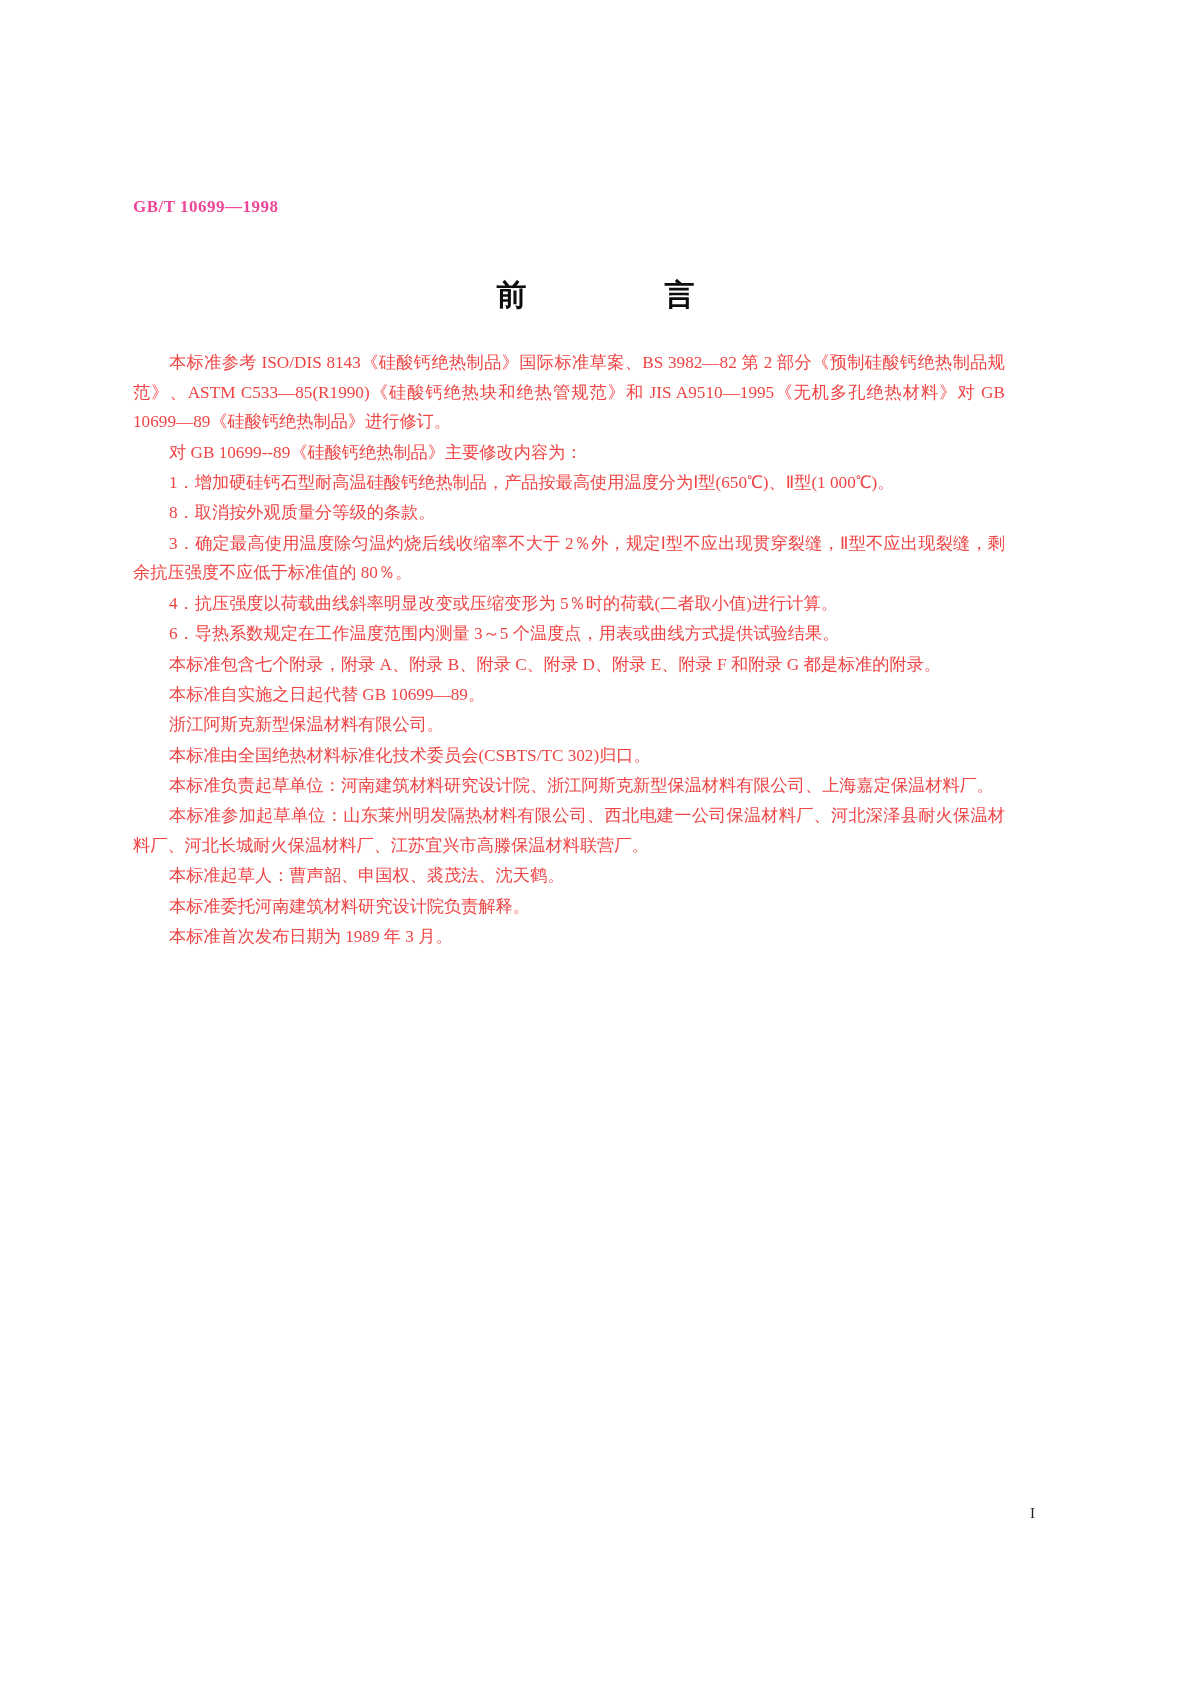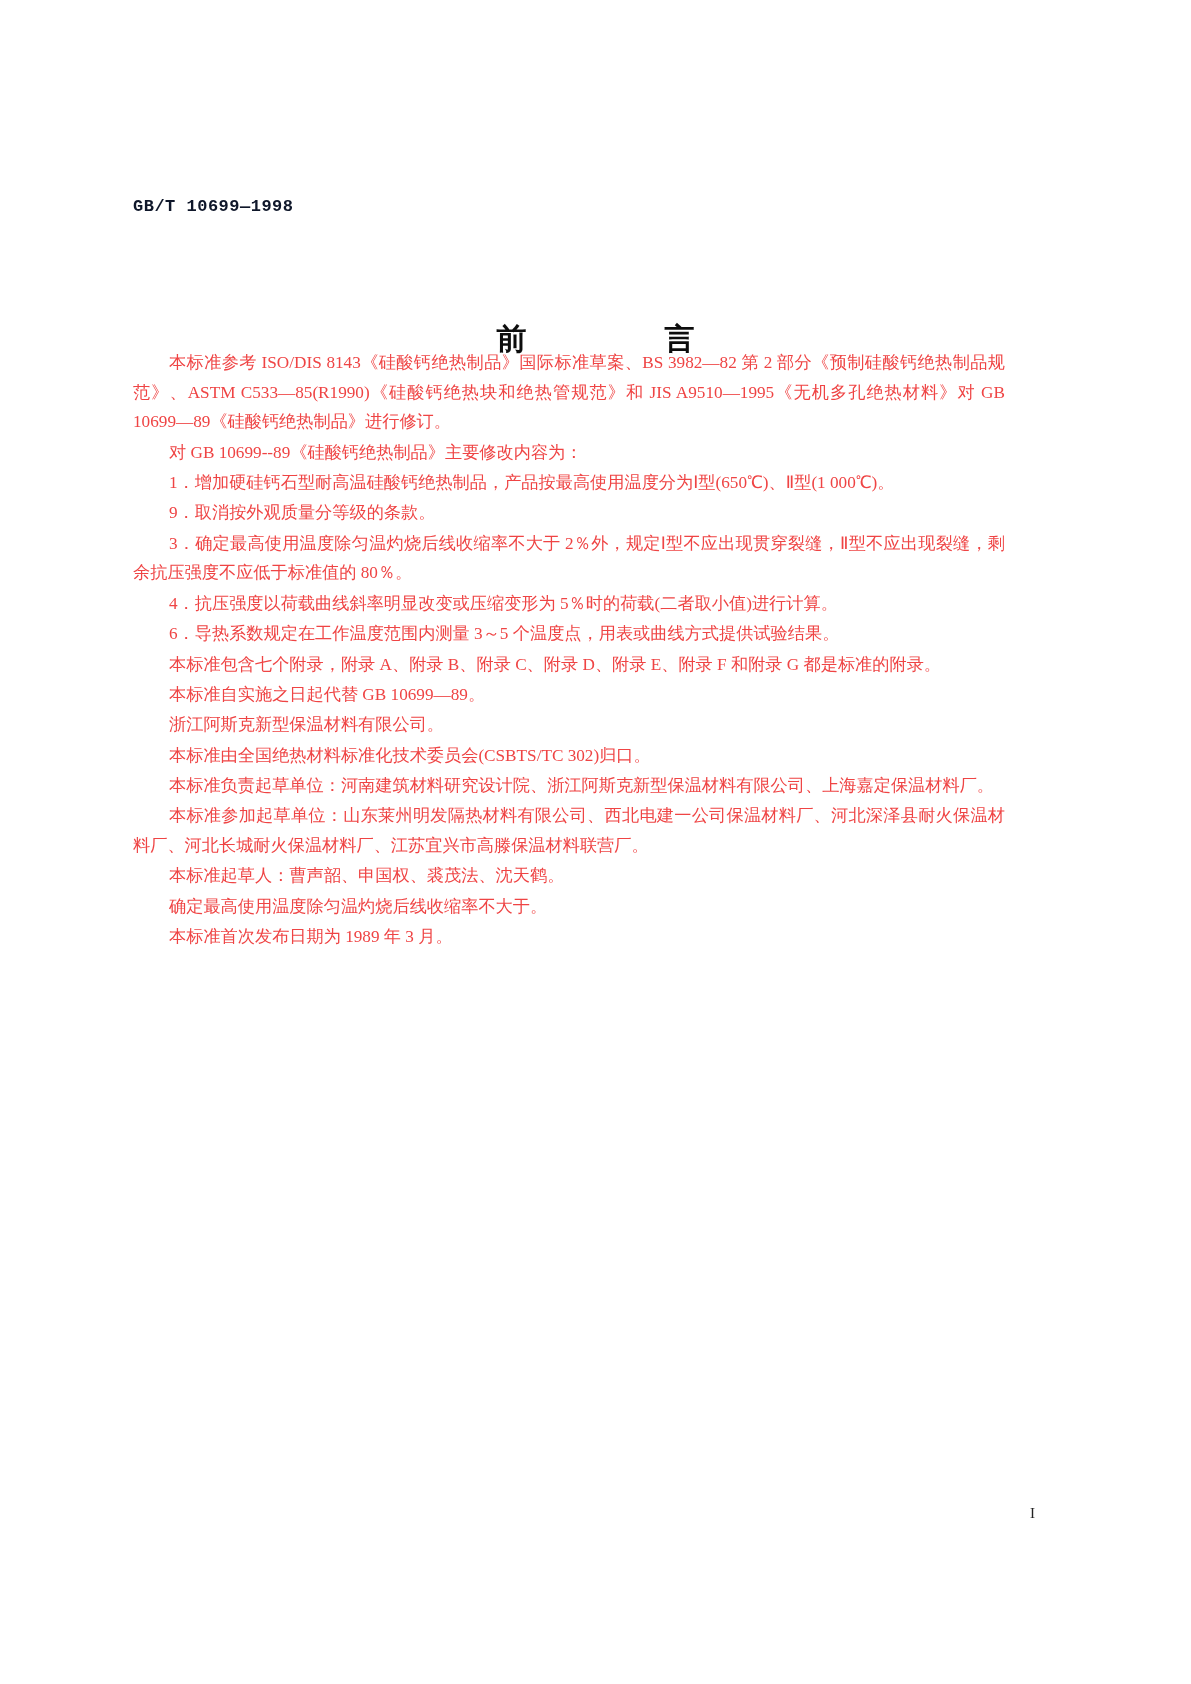--- a/index.html
+++ b/index.html
@@ -18,39 +18,38 @@
     position: absolute;
     left: 0; top: 0;
     width: 1191px;
     height: 1684px;
     box-sizing: border-box;
   }
   .std-code {
     position: absolute;
     left: 133px;
     top: 197px;
-    font-family: Liberation Mono, monospace;
+    font-family: Liberation Serif, serif;
     font-weight: bold;
     font-size: 17px;
     letter-spacing: 0.5px;
-    color: #0f172a;
+    color: #ec4899;
   }
   .doc-title {
     position: absolute;
     left: 0;
     top: 275px;
     width: 1191px;
     text-align: center;
     font-family: "DejaVu Sans", sans-serif;
     font-weight: bold;
     font-size: 30px;
     letter-spacing: 26px;
     text-indent: 26px;
     color: #0d0d0d;
-    margin-top: 44px;
   }
   .body-area {
     position: absolute;
     left: 133px;
     top: 348px;
     width: 872px;
   }
   p.para {
     margin: 0 0 0.8px 0;
     font-size: 17.2px;
@@ -81,30 +80,30 @@
 <div class="page">
 
   <div class="std-code">GB/T 10699—1998</div>
 
   <div class="doc-title">前　　言</div>
 
   <div class="body-area">
     <p class="para indent2">本标准参考 ISO/DIS 8143《硅酸钙绝热制品》国际标准草案、BS 3982—82 第 2 部分《预制硅酸钙绝热制品规范》、ASTM C533—85(R1990)《硅酸钙绝热块和绝热管规范》和 JIS A9510—1995《无机多孔绝热材料》对 GB 10699—89《硅酸钙绝热制品》进行修订。</p>
     <p class="para indent2">对 GB 10699--89《硅酸钙绝热制品》主要修改内容为：</p>
     <p class="para indent-num">1．增加硬硅钙石型耐高温硅酸钙绝热制品，产品按最高使用温度分为Ⅰ型(650℃)、Ⅱ型(1 000℃)。</p>
-    <p class="para indent-num">9．取消按外观质量分等级的条款。</p>
+    <p class="para indent-num">8．取消按外观质量分等级的条款。</p>
     <p class="para indent-num">3．确定最高使用温度除匀温灼烧后线收缩率不大于 2％外，规定Ⅰ型不应出现贯穿裂缝，Ⅱ型不应出现裂缝，剩余抗压强度不应低于标准值的 80％。</p>
     <p class="para indent-num">4．抗压强度以荷载曲线斜率明显改变或压缩变形为 5％时的荷载(二者取小值)进行计算。</p>
     <p class="para indent-num">6．导热系数规定在工作温度范围内测量 3～5 个温度点，用表或曲线方式提供试验结果。</p>
     <p class="para indent2">本标准包含七个附录，附录 A、附录 B、附录 C、附录 D、附录 E、附录 F 和附录 G 都是标准的附录。</p>
     <p class="para indent2">本标准自实施之日起代替 GB 10699—89。</p>
     <p class="para indent2">浙江阿斯克新型保温材料有限公司。</p>
     <p class="para indent2">本标准由全国绝热材料标准化技术委员会(CSBTS/TC 302)归口。</p>
     <p class="para indent2">本标准负责起草单位：河南建筑材料研究设计院、浙江阿斯克新型保温材料有限公司、上海嘉定保温材料厂。</p>
     <p class="para indent2">本标准参加起草单位：山东莱州明发隔热材料有限公司、西北电建一公司保温材料厂、河北深泽县耐火保温材料厂、河北长城耐火保温材料厂、江苏宜兴市高滕保温材料联营厂。</p>
     <p class="para indent2">本标准起草人：曹声韶、申国权、裘茂法、沈天鹤。</p>
-    <p class="para indent2">确定最高使用温度除匀温灼烧后线收缩率不大于。</p>
+    <p class="para indent2">本标准委托河南建筑材料研究设计院负责解释。</p>
     <p class="para indent2">本标准首次发布日期为 1989 年 3 月。</p>
   </div>
 
   <div class="page-num">I</div>
 
 </div>
 
 </body></html>

